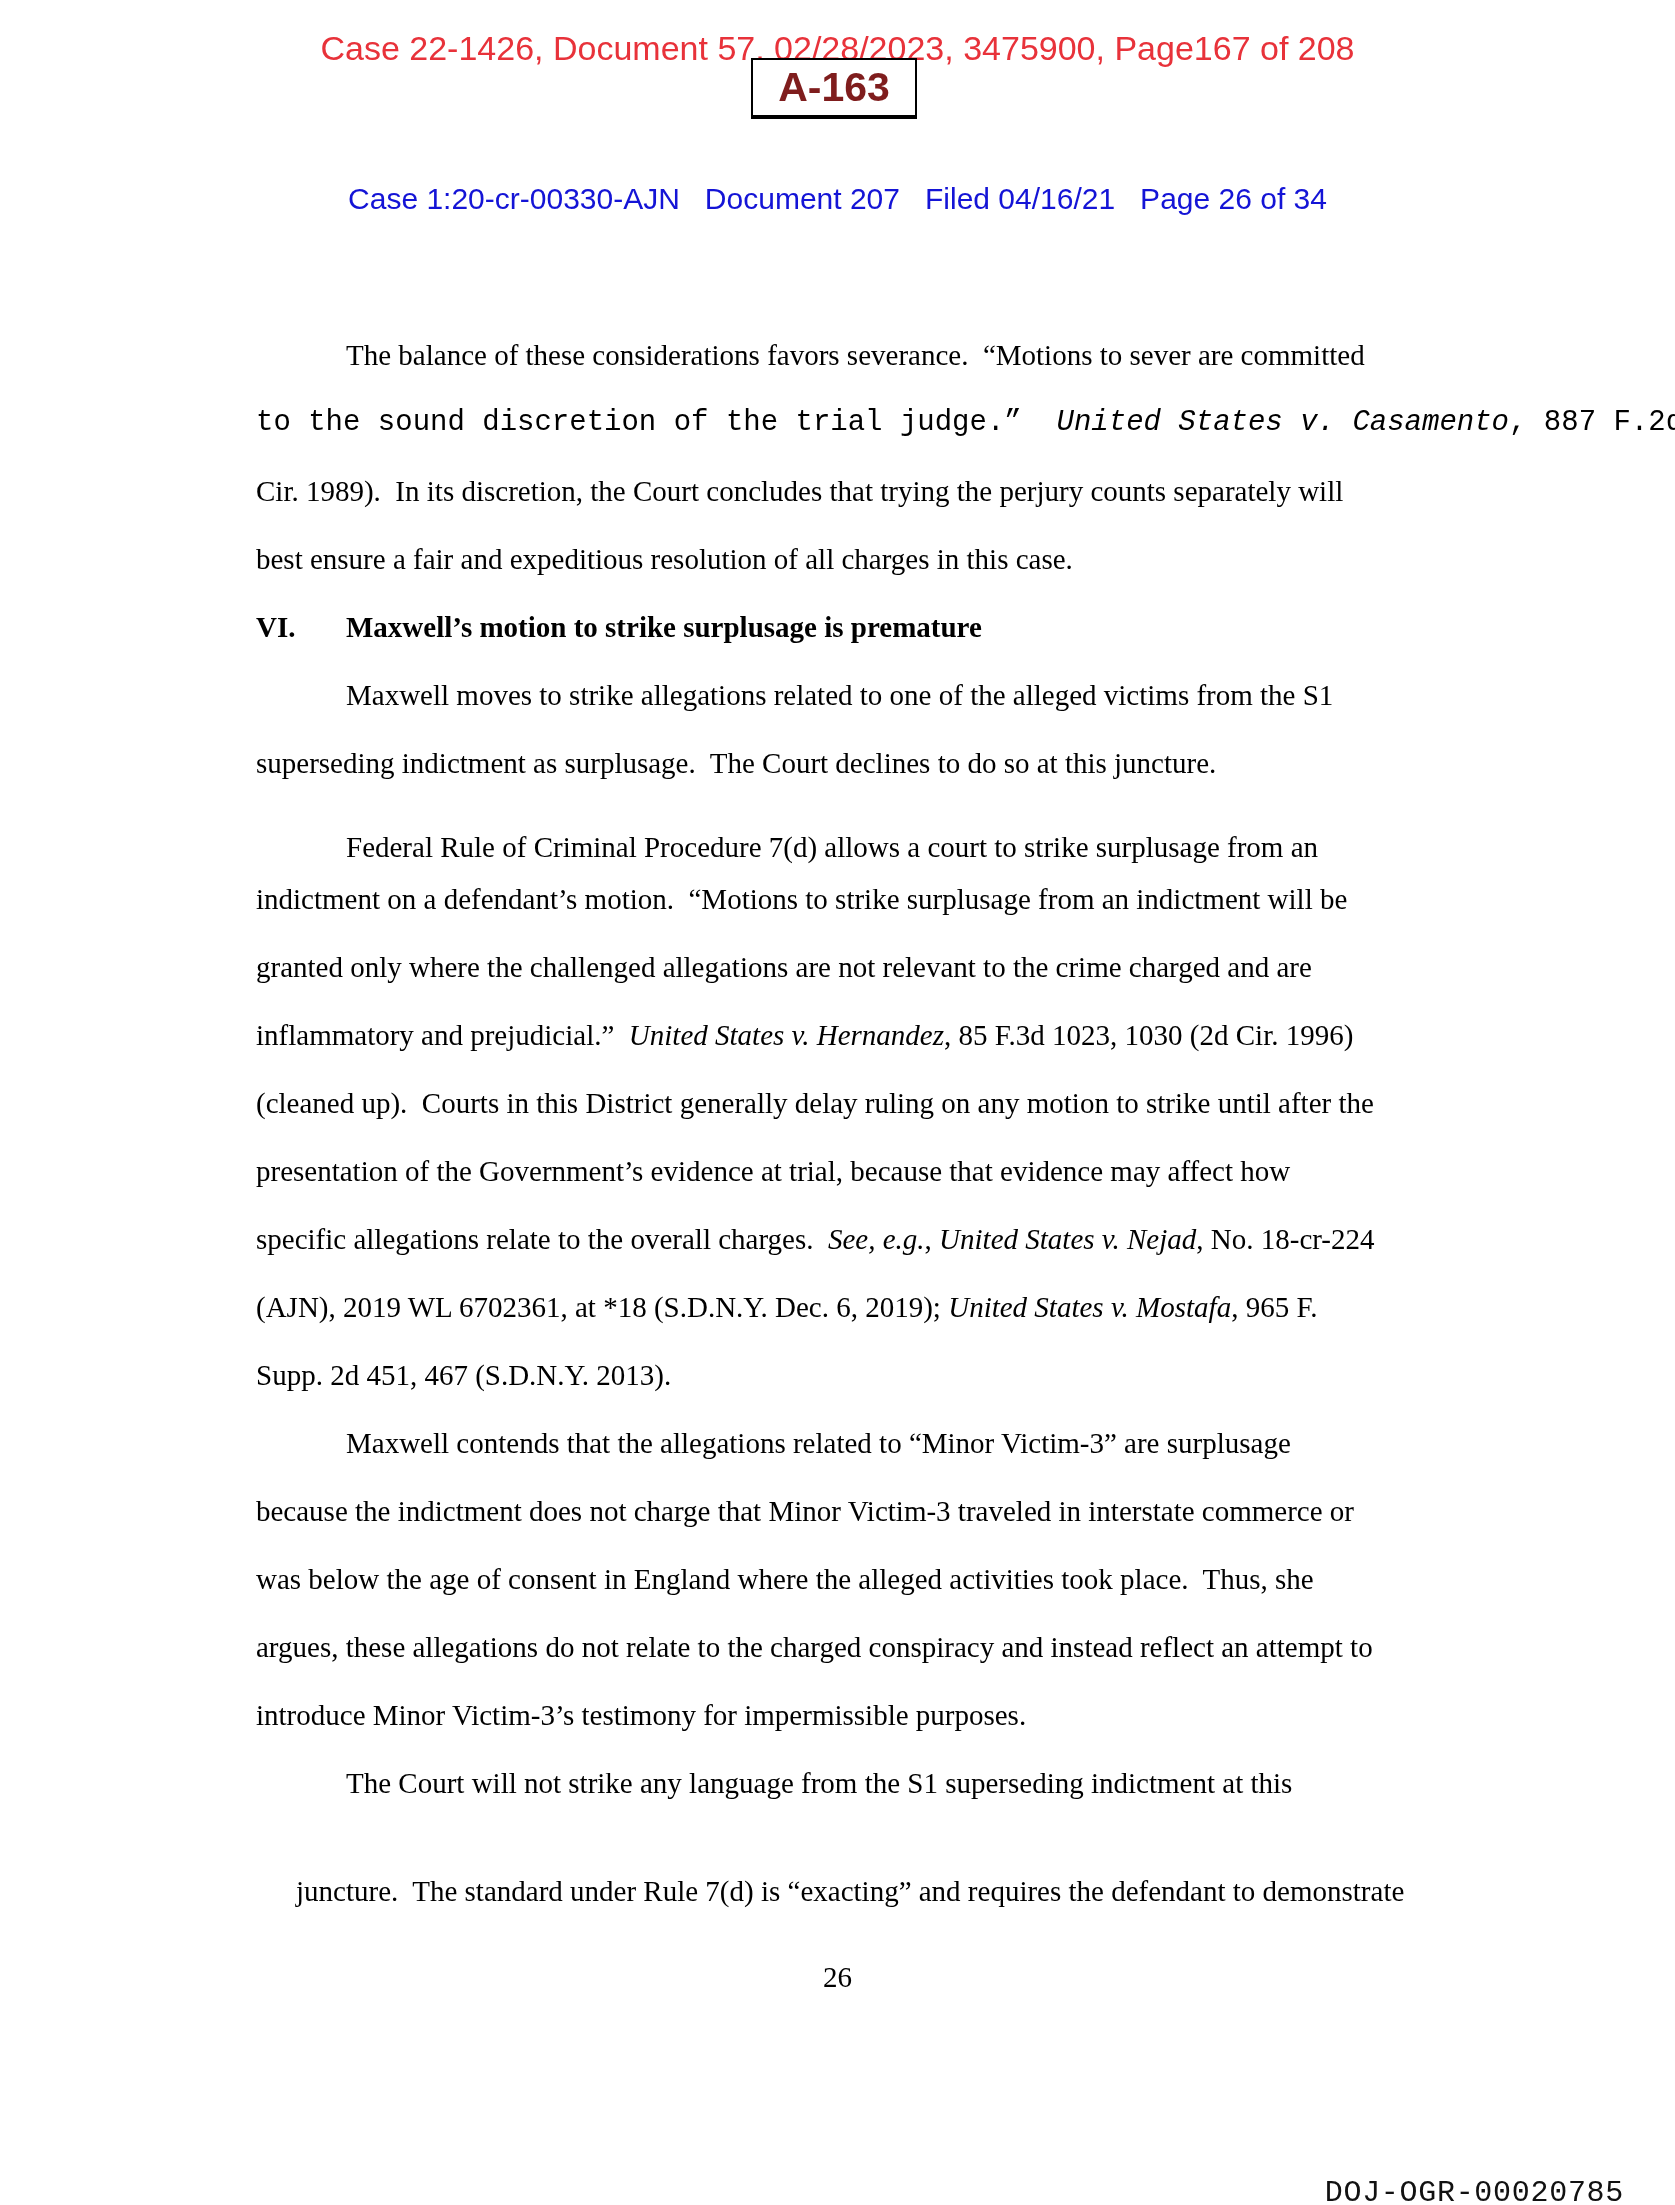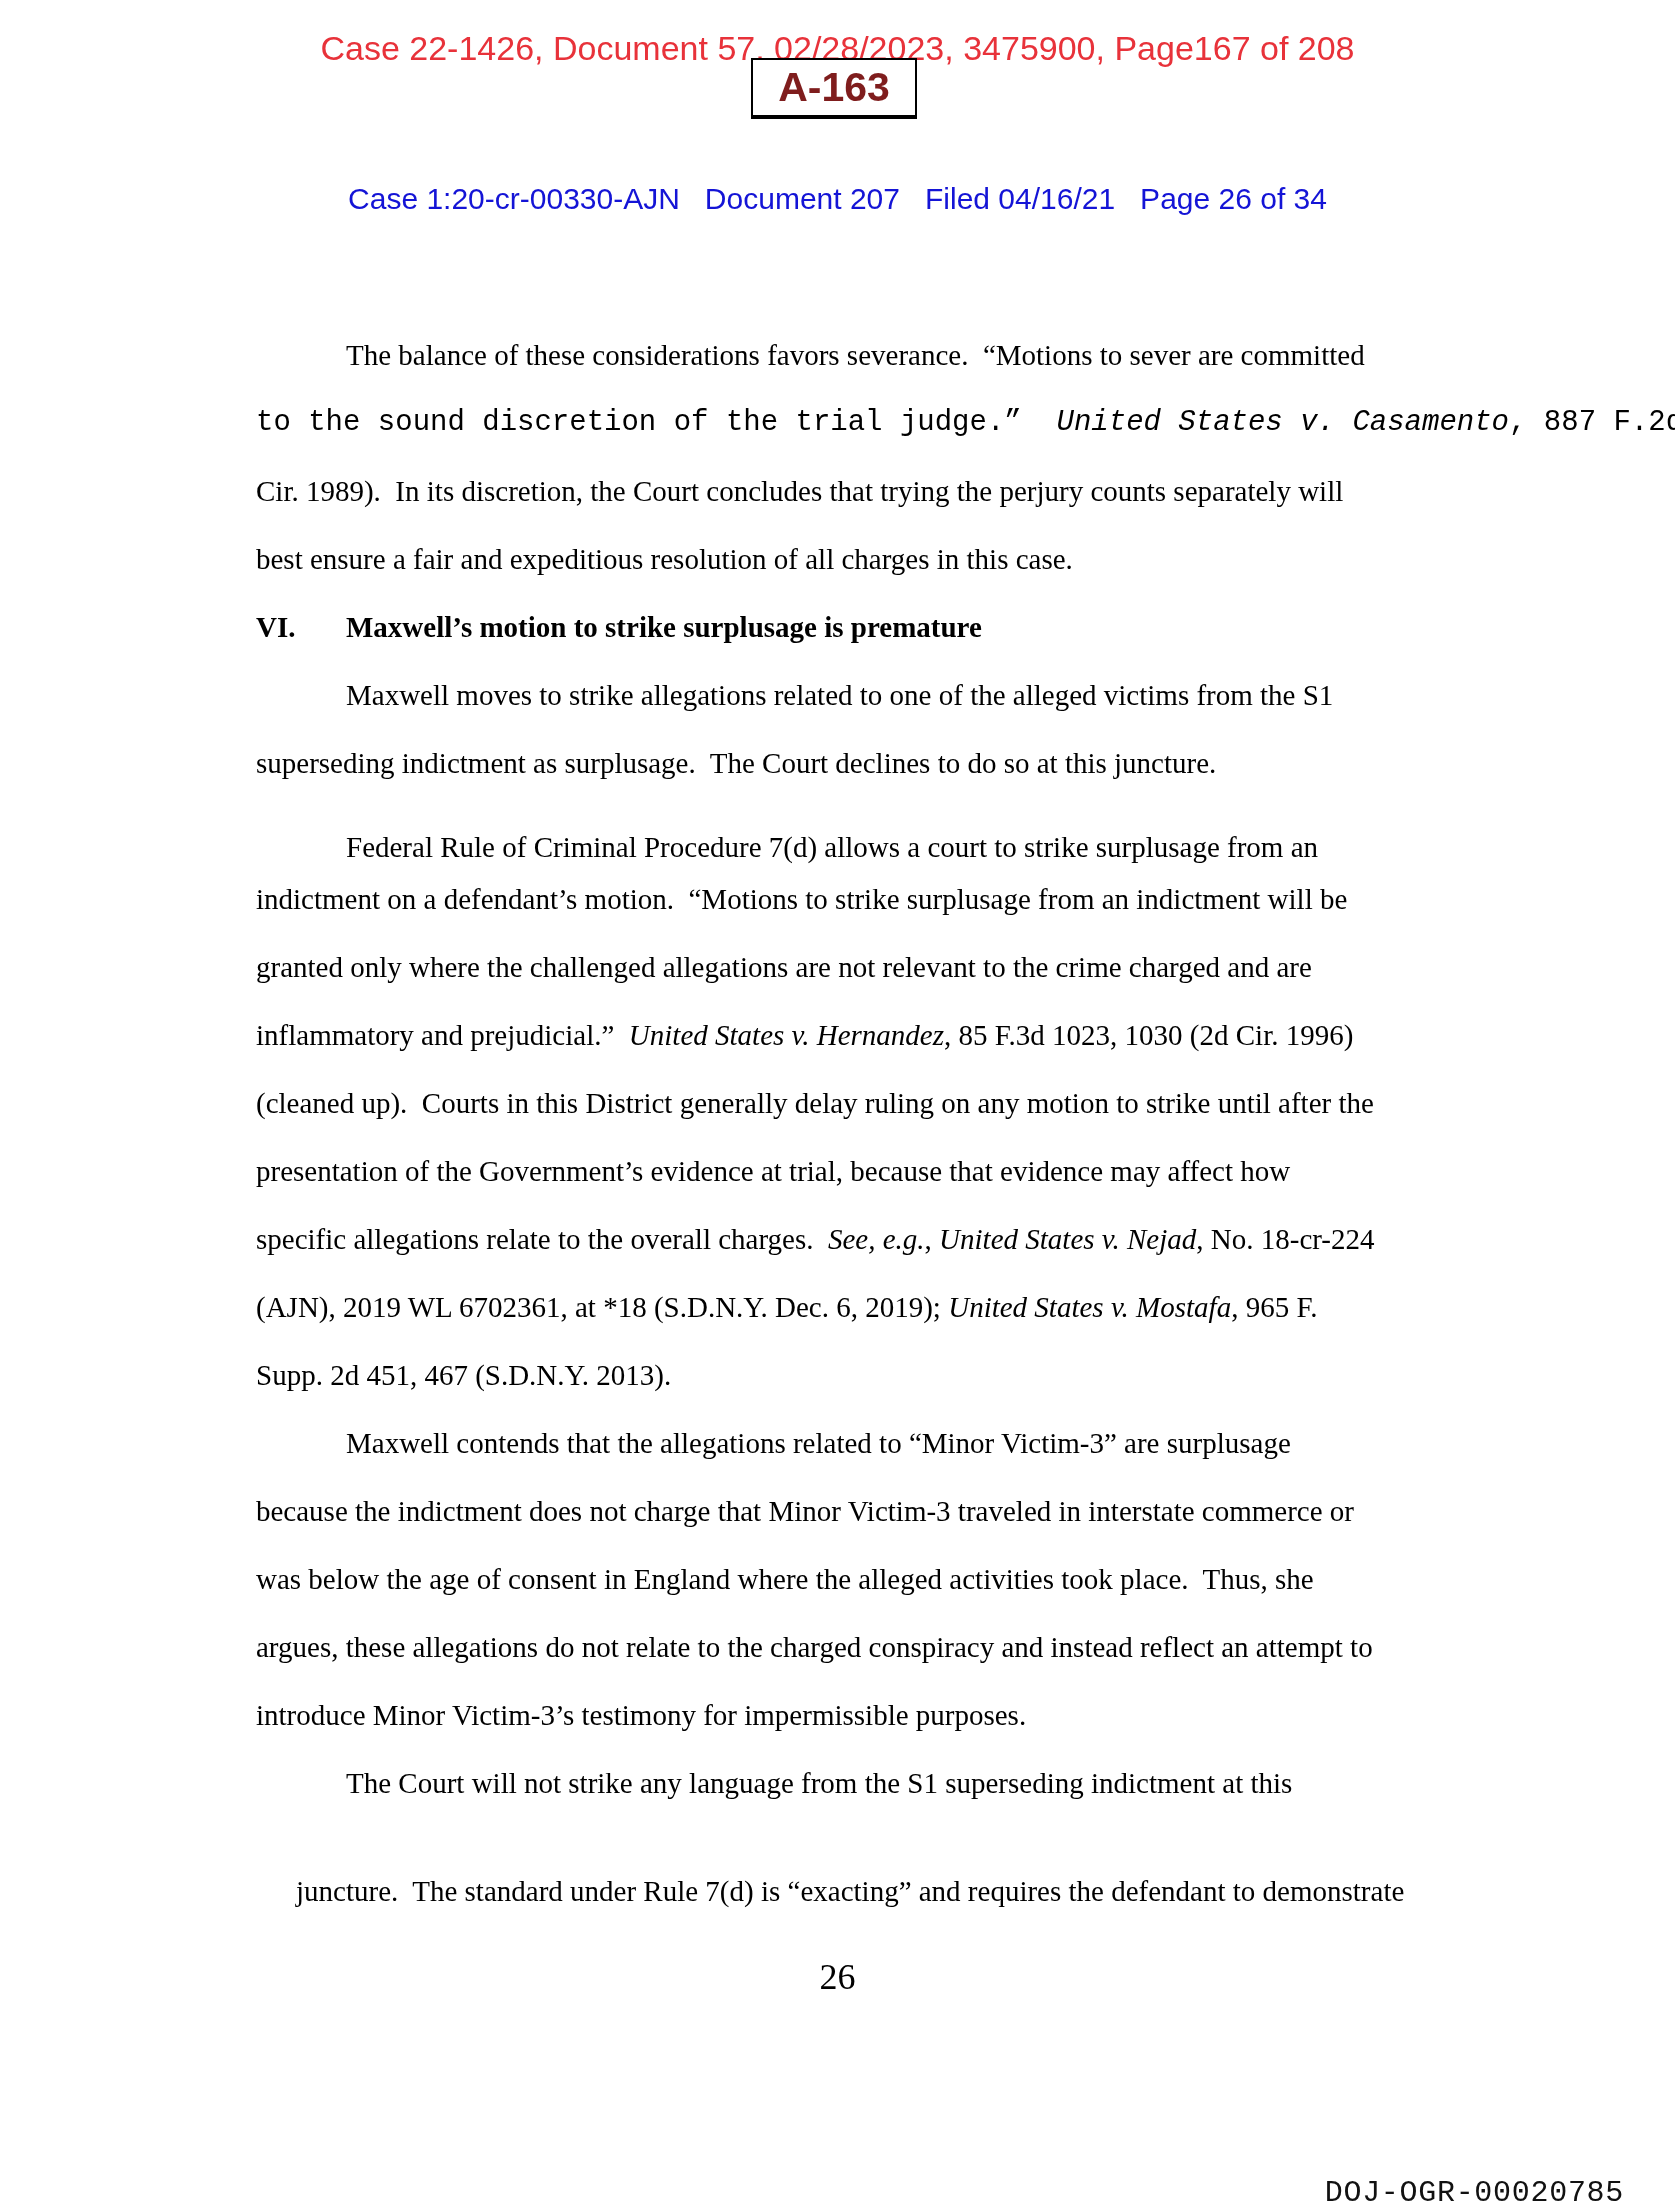--- a/index.html
+++ b/index.html
@@ -43,21 +43,21 @@
     position: absolute; left: 0; white-space: pre;
     line-height: 34px; height: 34px;
   }
   .line.indent { left: 90px; }
   .seg-i { font-style: italic; }
   .heading-num { position: absolute; left: 0; font-weight: bold; }
   .heading-text { position: absolute; left: 90px; font-weight: bold; white-space: pre; }
 
   .page-number {
     position: absolute; left: 0; width: 1675px; top: 1960px; text-align: center;
-    font-family: "Liberation Serif", serif; font-size: 36px; line-height: 34px; color: #000;
+    font-family: "Liberation Serif", serif; font-size: 29px; line-height: 34px; color: #000;
   }
   .bates {
     position: absolute; right: 51px; top: 2178px;
     font-family: "Liberation Mono", monospace;
     font-size: 30px; line-height: 30px; color: #111;
     letter-spacing: 0.7px;
   }
 </style>
 </head>
 <body>

